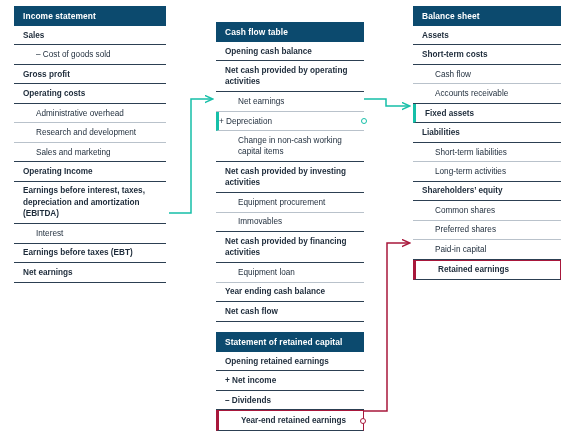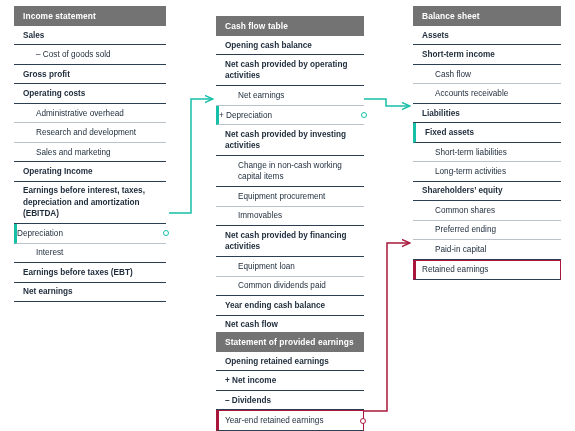--- a/index.html
+++ b/index.html
@@ -31,21 +31,21 @@
     z-index: 1;
   }
 
   
   .table {
     position: absolute;
     z-index: 2;
   }
 
   .table-header {
-    background: #737373;
+    background: #0c4a6e;
     color: #ffffff;
     font-size: 8.4px;
     font-weight: bold;
     letter-spacing: 0.1px;
     padding: 5px 0 5px 9px;
     line-height: 10px;
     box-sizing: border-box;
   }
 
   .row {
@@ -88,22 +88,22 @@
   }
   .row.minor.accent-teal {
     padding-left: 0;
   }
 
   
   .row.accent-maroon {
     border: 1.1px solid #a8173b;
     border-left: 3.4px solid #a8173b;
     border-bottom: 1.6px solid #2c3f52;
-    padding-left: 6px;
-    font-weight: normal;
+    padding-left: 22px;
+    font-weight: bold;
   }
 
   
   .dot {
     position: absolute;
     width: 6px;
     height: 6px;
     border-radius: 50%;
     background: #ffffff;
     box-sizing: border-box;
@@ -158,126 +158,119 @@
     </div>
     <div class="row minor close">
       <span>Sales and marketing</span>
     </div>
     <div class="row major">
       <span>Operating Income</span>
     </div>
     <div class="row major multiline">
       <span>Earnings before interest, taxes, depreciation and amortization (EBITDA)</span>
     </div>
-    <div class="row minor accent-teal">
-      <span>Depreciation</span>
-      <span class="dot teal" style="right:-3px;"></span>
-    </div>
     <div class="row minor close">
       <span>Interest</span>
     </div>
     <div class="row major">
       <span>Earnings before taxes (EBT)</span>
     </div>
     <div class="row major">
       <span>Net earnings</span>
     </div>
   </div>
 
-  <div class="table" style="left:216px; top:16px; width:148px;">
+  <div class="table" style="left:216px; top:22px; width:148px;">
     <div class="table-header">Cash flow table</div>
 
     <div class="row major">
       <span>Opening cash balance</span>
     </div>
     <div class="row major multiline">
       <span>Net cash provided by operating activities</span>
     </div>
     <div class="row minor">
       <span>Net earnings</span>
     </div>
     <div class="row minor accent-teal">
       <span>+ Depreciation</span>
       <span class="dot teal" style="right:-3px;"></span>
     </div>
-    <div class="row major multiline">
-      <span>Net cash provided by investing activities</span>
-    </div>
     <div class="row minor close multiline">
       <span>Change in non-cash working capital items</span>
     </div>
+    <div class="row major multiline">
+      <span>Net cash provided by investing activities</span>
+    </div>
     <div class="row minor">
       <span>Equipment procurement</span>
     </div>
     <div class="row minor close">
       <span>Immovables</span>
     </div>
     <div class="row major multiline">
       <span>Net cash provided by financing activities</span>
     </div>
     <div class="row minor">
       <span>Equipment loan</span>
-    </div>
-    <div class="row minor close">
-      <span>Common dividends paid</span>
     </div>
     <div class="row major">
       <span>Year ending cash balance</span>
     </div>
     <div class="row major">
       <span>Net cash flow</span>
     </div>
   </div>
 
   <div class="table" style="left:413px; top:6px; width:148px;">
     <div class="table-header">Balance sheet</div>
 
     <div class="row major">
       <span>Assets</span>
     </div>
     <div class="row major">
-      <span>Short-term income</span>
+      <span>Short-term costs</span>
     </div>
     <div class="row minor">
       <span>Cash flow</span>
     </div>
     <div class="row minor close">
       <span>Accounts receivable</span>
-    </div>
-    <div class="row major">
-      <span>Liabilities</span>
     </div>
     <div class="row major accent-teal">
       <span>Fixed assets</span>
     </div>
+    <div class="row major">
+      <span>Liabilities</span>
+    </div>
     <div class="row minor">
       <span>Short-term liabilities</span>
     </div>
     <div class="row minor close">
       <span>Long-term activities</span>
     </div>
     <div class="row major">
       <span>Shareholders’ equity</span>
     </div>
     <div class="row minor">
       <span>Common shares</span>
     </div>
     <div class="row minor">
-      <span>Preferred ending</span>
+      <span>Preferred shares</span>
     </div>
     <div class="row minor close">
       <span>Paid-in capital</span>
     </div>
     <div class="row accent-maroon">
       <span>Retained earnings</span>
     </div>
   </div>
 
   <div class="table" style="left:216px; top:332px; width:148px;">
-    <div class="table-header">Statement of provided earnings</div>
+    <div class="table-header">Statement of retained capital</div>
 
     <div class="row major">
       <span>Opening retained earnings</span>
     </div>
     <div class="row major">
       <span>+ Net income</span>
     </div>
     <div class="row major">
       <span>– Dividends</span>
     </div>

